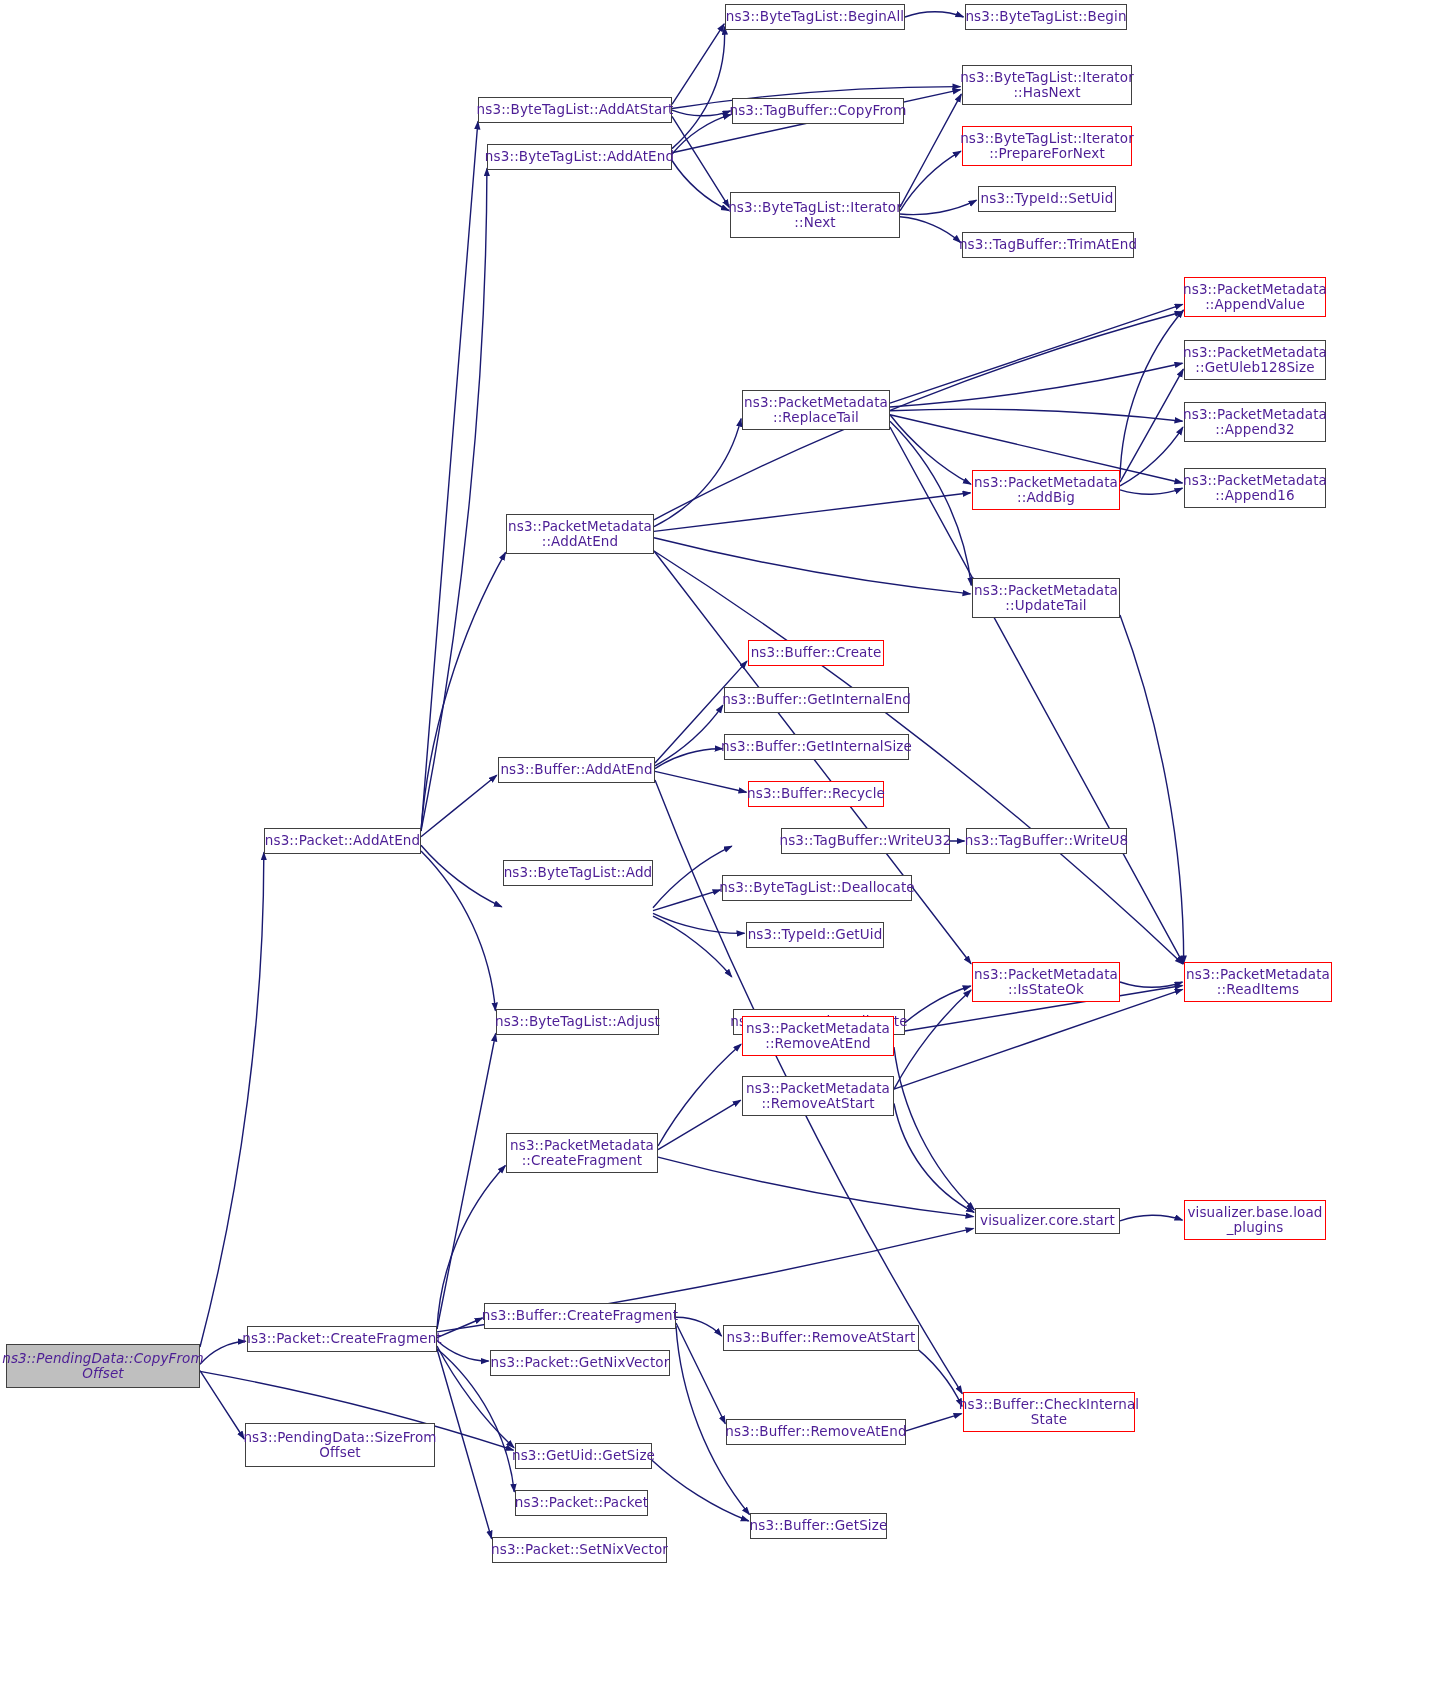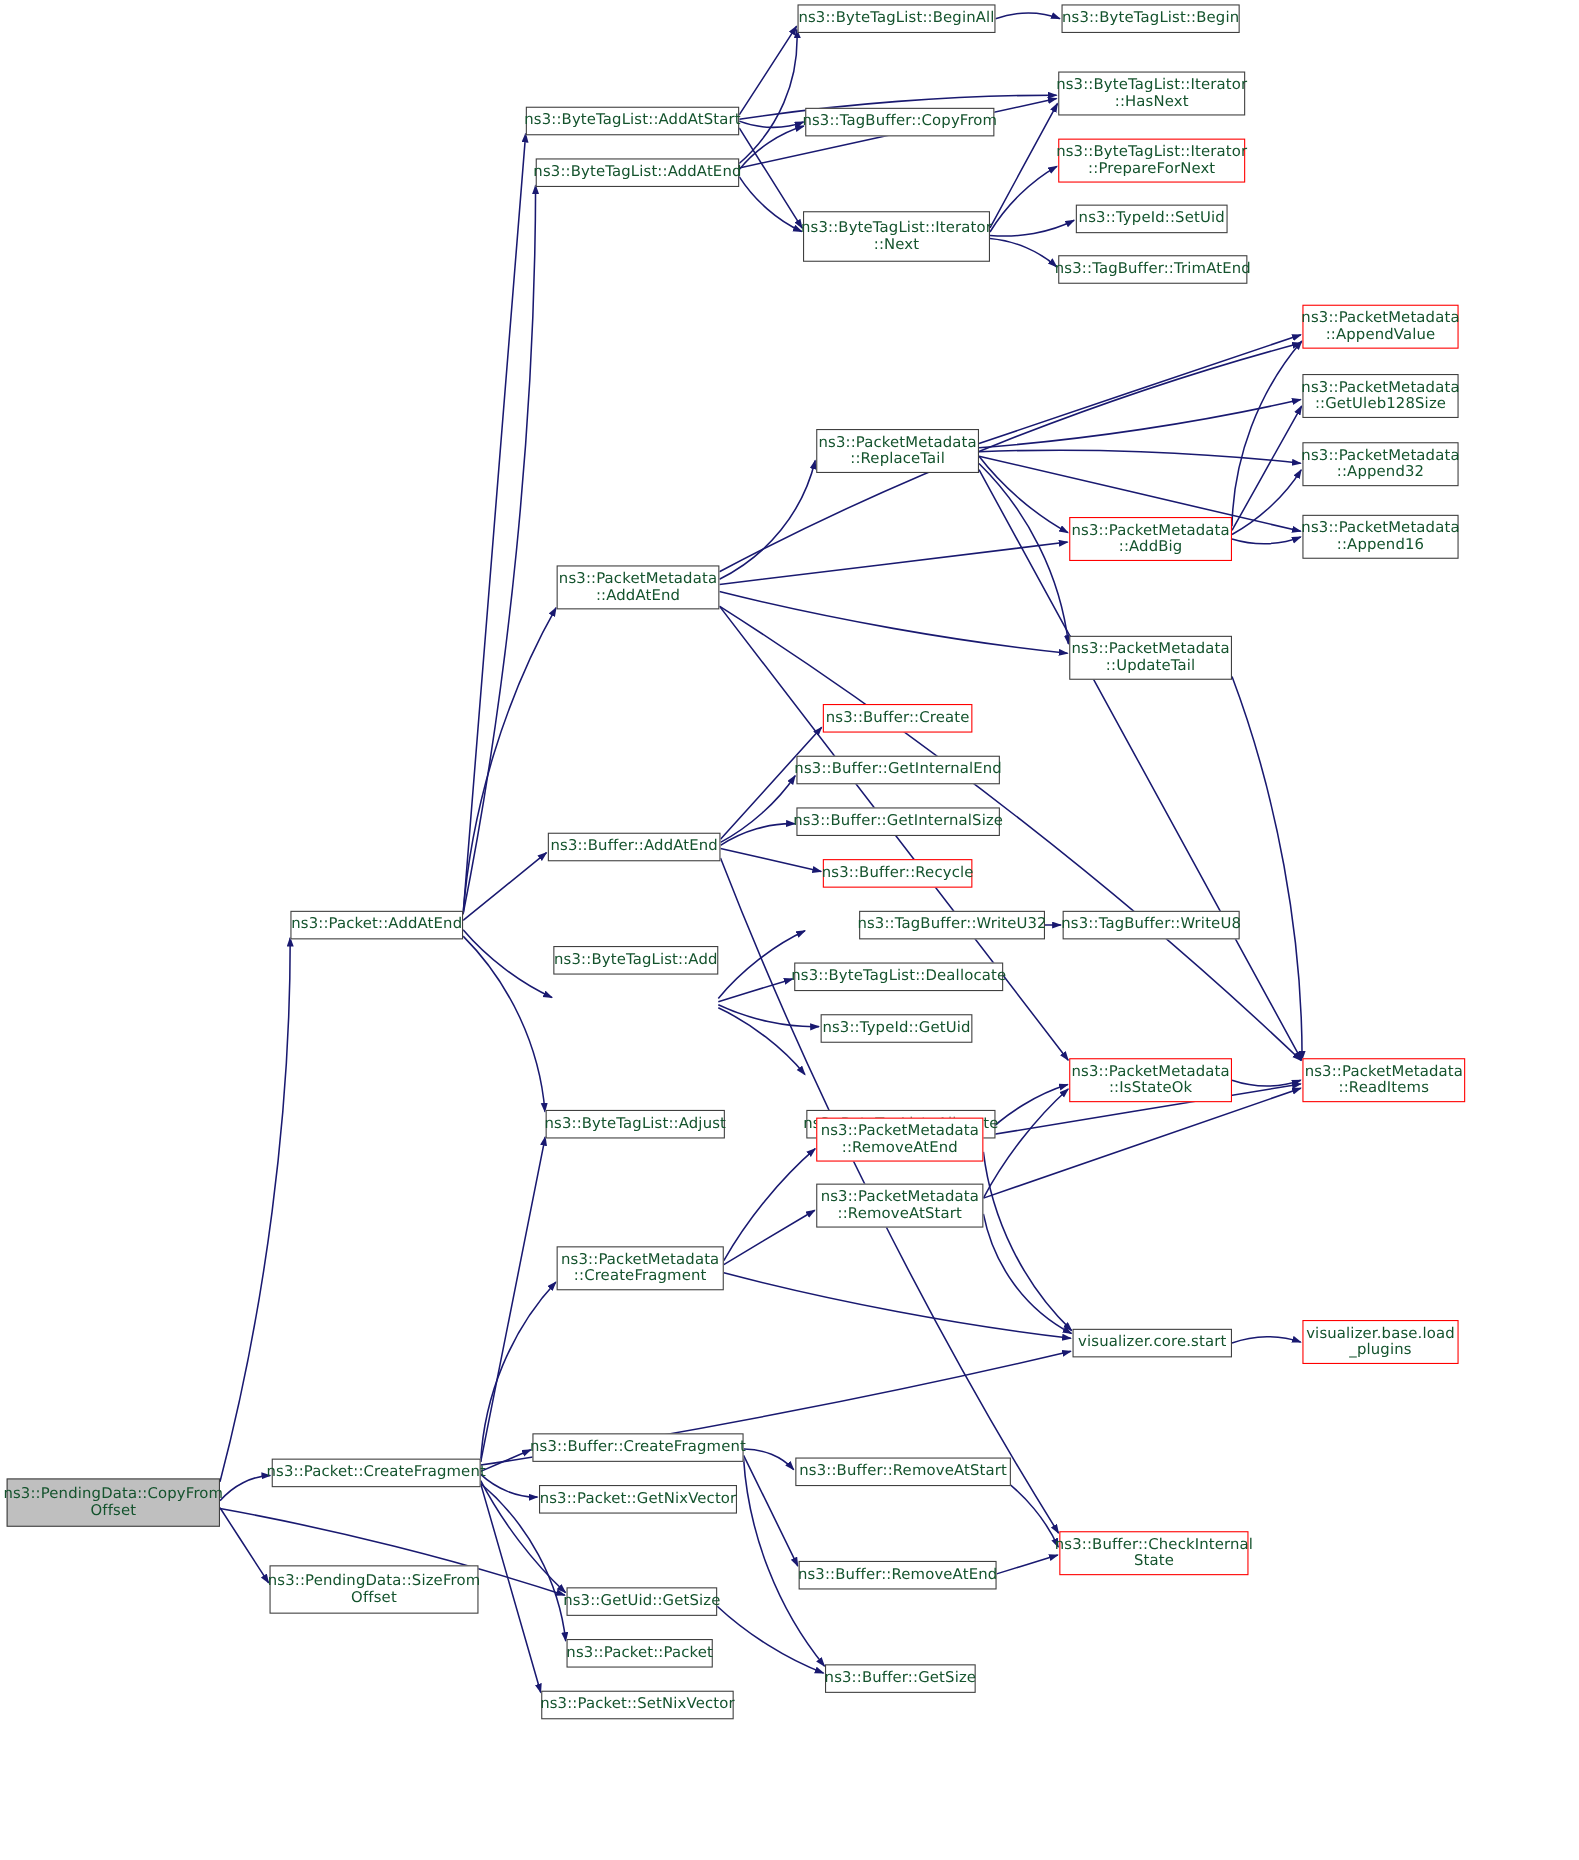--- a/index.html
+++ b/index.html
@@ -1,21 +1,21 @@
 <!DOCTYPE html>
 <html><head>
 <meta charset="utf-8">
 <style>
   html,body{margin:0;padding:0;background:#ffffff;}
   body{font-family:"DejaVu Sans","Liberation Sans",sans-serif;}
   #canvas{position:relative;width:1435px;height:1691px;background:#fff;overflow:hidden;}
   svg.edges{position:absolute;left:0;top:0;width:1435px;height:1691px;pointer-events:none;}
   .node{position:absolute;box-sizing:border-box;border:1px solid #404040;background:#ffffff;
         display:flex;align-items:center;justify-content:center;text-align:center;
-        font-size:13.5px;line-height:1.12;color:#14532d;letter-spacing:0.01em;}
+        font-size:13.5px;line-height:1.12;color:#4c1d95;letter-spacing:0.01em;}
   .node.red{border-color:#ff0000;}
   .node.root{background:#bfbfbf;border-color:#404040;}
   .node span{display:block;padding:0 4px;white-space:pre-line;}
 </style>
 </head>
 <body>
 
 <div id="canvas">
   <svg class="edges" id="edge-layer" viewBox="0 0 1435 1691" xmlns="http://www.w3.org/2000/svg">
     <defs>
@@ -239,21 +239,21 @@
       </div>
       <div class="node" style="left: 247px; top: 1326px; width: 190px; height: 26px;">
         <span>ns3::Packet::CreateFragment</span>
       </div>
       <div class="node" style="left: 723px; top: 1325px; width: 196px; height: 26px;">
         <span>ns3::Buffer::RemoveAtStart</span>
       </div>
       <div class="node" style="left: 490px; top: 1350px; width: 180px; height: 26px;">
         <span>ns3::Packet::GetNixVector</span>
       </div>
-      <div class="node root" style="left: 6px; top: 1344px; width: 194px; height: 44px;">
+      <div class="node root" style="left: 6px; top: 1344px; width: 194px; height: 44px; font-style: italic;">
         <span>ns3::PendingData::CopyFrom
 Offset</span>
       </div>
       <div class="node red" style="left: 963px; top: 1392px; width: 172px; height: 40px;">
         <span>ns3::Buffer::CheckInternal
 State</span>
       </div>
       <div class="node" style="left: 245px; top: 1423px; width: 190px; height: 44px;">
         <span>ns3::PendingData::SizeFrom
 Offset</span>

